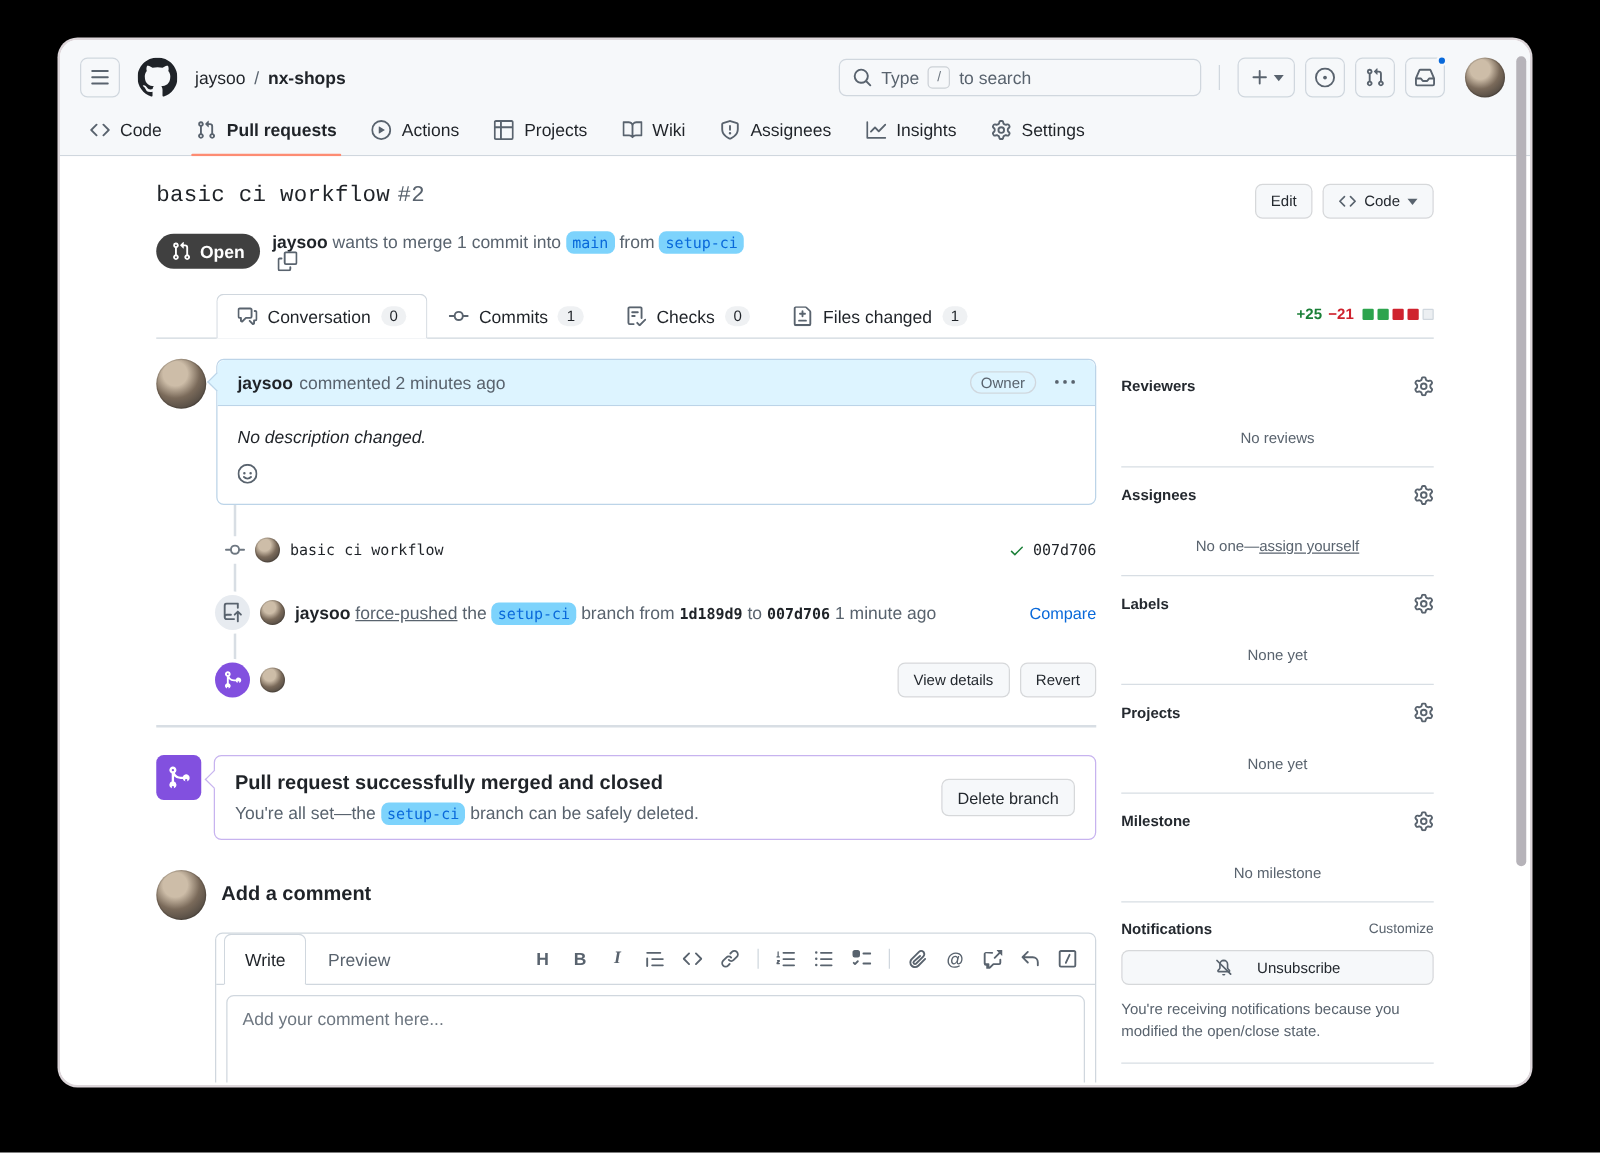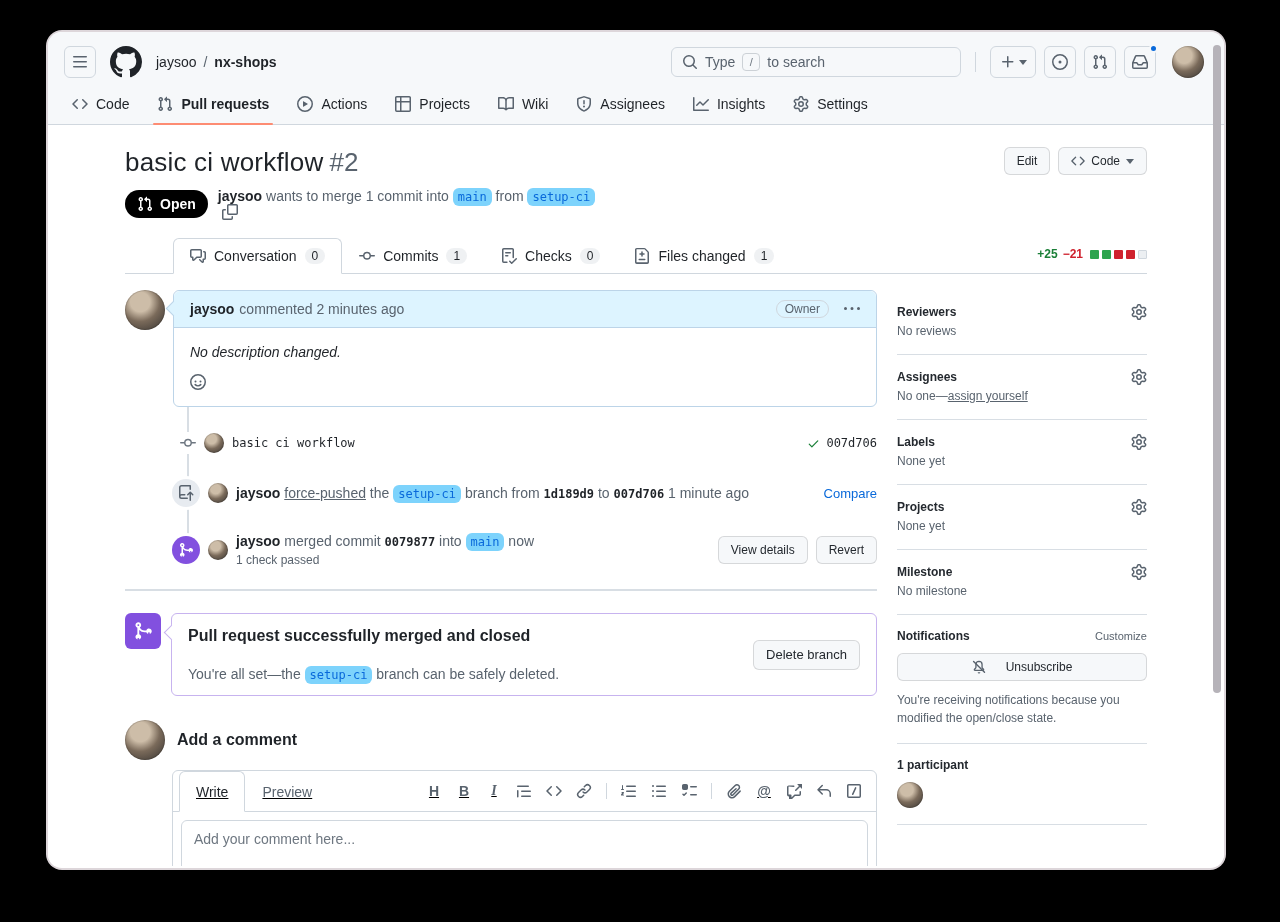--- a/index.html
+++ b/index.html
@@ -40,29 +40,29 @@
   .hrow2 { display:flex; margin-top:6px; padding-bottom:0; }
   .nav-item { position:relative; display:flex; align-items:center; gap:8px; padding:12px 8px; margin-right:12px;
               font-size:14px; color:#1f2328; cursor:pointer; }
   .nav-item .oct { color:#59636e; }
   .nav-item.active { font-weight:bold; }
   .nav-item.active::after { content:""; position:absolute; left:4px; right:4px; bottom:-1px; height:2px; border-radius:3px; background:#fd8c73; }
   
   .content { height:741px; overflow:hidden; background:#fff; position:relative; }
   .container { width:1022px; margin:0 auto; padding-top:22px; }
   .titlerow { display:flex; align-items:flex-start; }
-  h1.pr-title { font-size:26px; font-weight:400; color:#1f2328; letter-spacing:.2px; }
+  h1.pr-title { font-size:18px; font-weight:400; color:#1f2328; letter-spacing:.2px;font-family:Liberation Mono, monospace; }
   h1.pr-title .prnum { color:#59636e; margin-left:6px; }
   .title-actions { margin-left:auto; display:flex; gap:8px; }
   .btn { height:28px; padding:0 12px; font-size:12px; font-weight:500; color:#24292f; background:#f6f8fa;
          border:1px solid rgba(31,35,40,.15); border-radius:6px; display:inline-flex; align-items:center; gap:6px;
          font-family:"Liberation Sans", sans-serif; cursor:pointer; white-space:nowrap; }
   .btn .oct { width:14px; height:14px; color:#59636e; }
   .staterow { display:flex; align-items:center; margin-top:10px; gap:10px; }
-  .state-pill { display:inline-flex; align-items:center; gap:7px; background:#000000; color:#fff; font-weight:bold;
+  .state-pill { display:inline-flex; align-items:center; gap:7px; background:#404040; color:#fff; font-weight:bold;
                 font-size:14px; border-radius:999px; padding:6px 12px; }
   .state-pill .oct { color:#fff; }
   .state-desc { font-size:14px; color:#59636e; }
   .state-desc b { color:#1f2328; }
   .branch-chip { font-family:"DejaVu Sans Mono", monospace; font-size:12px; color:#0969da; background:#7dd3fc;
                  padding:2px 5px; border-radius:6px; }
   .copy-ic { color:#59636e; display:inline-block; vertical-align:-3px; margin-left:4px; }
   
   .tabsrow { display:flex; align-items:flex-end; margin-top:18px; border-bottom:1px solid #d0d7de; position:relative;padding-left:48px; }
   .tab { display:flex; align-items:center; gap:8px; padding:9px 16px; font-size:14px; color:#1f2328; cursor:pointer;
@@ -112,45 +112,45 @@
   .subline { font-size:12px; color:#59636e; }
   .ev-actions { margin-left:auto; display:flex; gap:8px; }
   .end-divider { height:2px; background:#d8dee4; margin-top:22px; }
   
   .banner-row { display:flex; margin-top:22px; gap:10px; }
   .merge-sq { width:36px; height:36px; border-radius:6px; background:#8250df; color:#fff; display:flex; align-items:center; justify-content:center; flex:none; }
   .banner { flex:1; border:1px solid #c7b3ef; border-radius:6px; padding:13px 16px; display:flex; align-items:center; position:relative; }
   .banner::before { content:""; position:absolute; left:-6px; top:13px; width:10px; height:10px; background:#fff;
                   border-left:1px solid #c7b3ef; border-bottom:1px solid #c7b3ef; transform:rotate(45deg); }
   .banner-title { font-size:16px; font-weight:bold; color:#1f2328; }
-  .banner-sub { font-size:14px; color:#59636e; margin-top:21px; }
+  .banner-sub { font-size:14px; color:#59636e; margin-top:6px; }
   .banner-btn { margin-left:auto; height:30px; font-size:13px; }
   
   .addc-head { display:flex; align-items:center; gap:8px; margin-top:24px; }
   .addc-title { font-size:16px; font-weight:bold; color:#1f2328; margin-left:4px; }
-  .editor { margin-left:47px; margin-top:10px; border:1px solid #d0d7de; border-radius:6px; background:#fff;text-decoration:underline; }
+  .editor { margin-left:47px; margin-top:10px; border:1px solid #d0d7de; border-radius:6px; background:#fff; }
   .ed-tabs { display:flex; align-items:center; border-bottom:1px solid #d0d7de; padding:0 8px 0 6px; height:41px; }
   .ed-tab { padding:10px 16px; font-size:14px; color:#59636e; cursor:pointer; border:1px solid transparent; border-radius:6px 6px 0 0;
             margin-bottom:-1px; height:41px; display:flex; align-items:center; }
   .ed-tab.active { color:#1f2328; background:#fff; border-color:#d0d7de; border-bottom-color:#fff; }
   .ed-tools { margin-left:auto; display:flex; align-items:center; gap:2px; color:#59636e; }
   .tool { width:28px; height:28px; border-radius:6px; display:flex; align-items:center; justify-content:center; cursor:pointer; color:#59636e; }
   .tool.txt { font-size:14px; font-weight:bold; }
   .tool.it { font-style:italic; font-family:"Liberation Serif", serif; }
   .tdiv { width:1px; height:16px; background:#d0d7de; margin:0 6px; }
   .ed-body { padding:8px; }
   .ed-body textarea { width:100%; height:96px; resize:vertical; border:1px solid #d0d7de; border-radius:6px; padding:10px 12px;
             font-family:"Liberation Sans", sans-serif; font-size:14px; color:#1f2328; outline:none; }
   .ed-body textarea::placeholder { color:#6e7781; }
   
   .side-section { padding:14px 0 16px; border-bottom:1px solid #d8dee4; }
   .side-head { display:flex; align-items:center; justify-content:space-between; }
   .side-title { font-size:12px; font-weight:bold; color:#24292f; }
   .gearbtn { color:#59636e; cursor:pointer; }
-  .side-val { margin-top:4px; font-size:12px; color:#59636e; }
+  .side-val { margin-top:26px; font-size:12px; color:#59636e;text-align:center; }
   .side-val .ulink { color:#59636e; text-decoration:underline; cursor:pointer; }
   .customize { font-size:11px; color:#59636e; cursor:pointer;margin-left:38px; }
   .unsub-btn { width:100%; margin-top:10px; justify-content:center; display:flex;gap:20px; }
   .side-caption { margin-top:10px; font-size:12px; color:#59636e; line-height:1.5; }
   .lock-row { display:flex; align-items:center; gap:8px; padding:16px 0; font-size:12px; font-weight:bold; color:#24292f; cursor:pointer; }
   .underlined { text-decoration:underline; }
   
   .scrollbar { position:absolute; top:0; right:0; width:14px; height:100%; }
   .thumb { position:absolute; top:13px; right:3px; width:8px; height:648px; background:#b6b3b9; border-radius:4px; }
 </style>
@@ -521,31 +521,20 @@
                 <span class="link compare">Compare</span>
               </div>
 
               <div class="event">
                 <span class="badge28 badge-purple">
                     <svg class="oct">
                       <use href="#i-merge"></use>
                     </svg>
                   </span>
                 <div class="avatar av20"></div>
-                <div class="merge-text-wrap">
-                  <span>
-                    <b>jaysoo</b>
-                    <span>merged commit</span>
-                    <b class="mono">0079877</b>
-                    <span>into</span>
-                    <span class="branch-chip">main</span>
-                    <span>now</span>
-                  </span>
-                  <span class="subline">1 check passed</span>
-                </div>
                 <div class="ev-actions">
                   <button class="btn">View details</button>
                   <button class="btn">Revert</button>
                 </div>
               </div>
             </div>
 
             <div class="end-divider"></div>
 
             <div class="banner-row">

